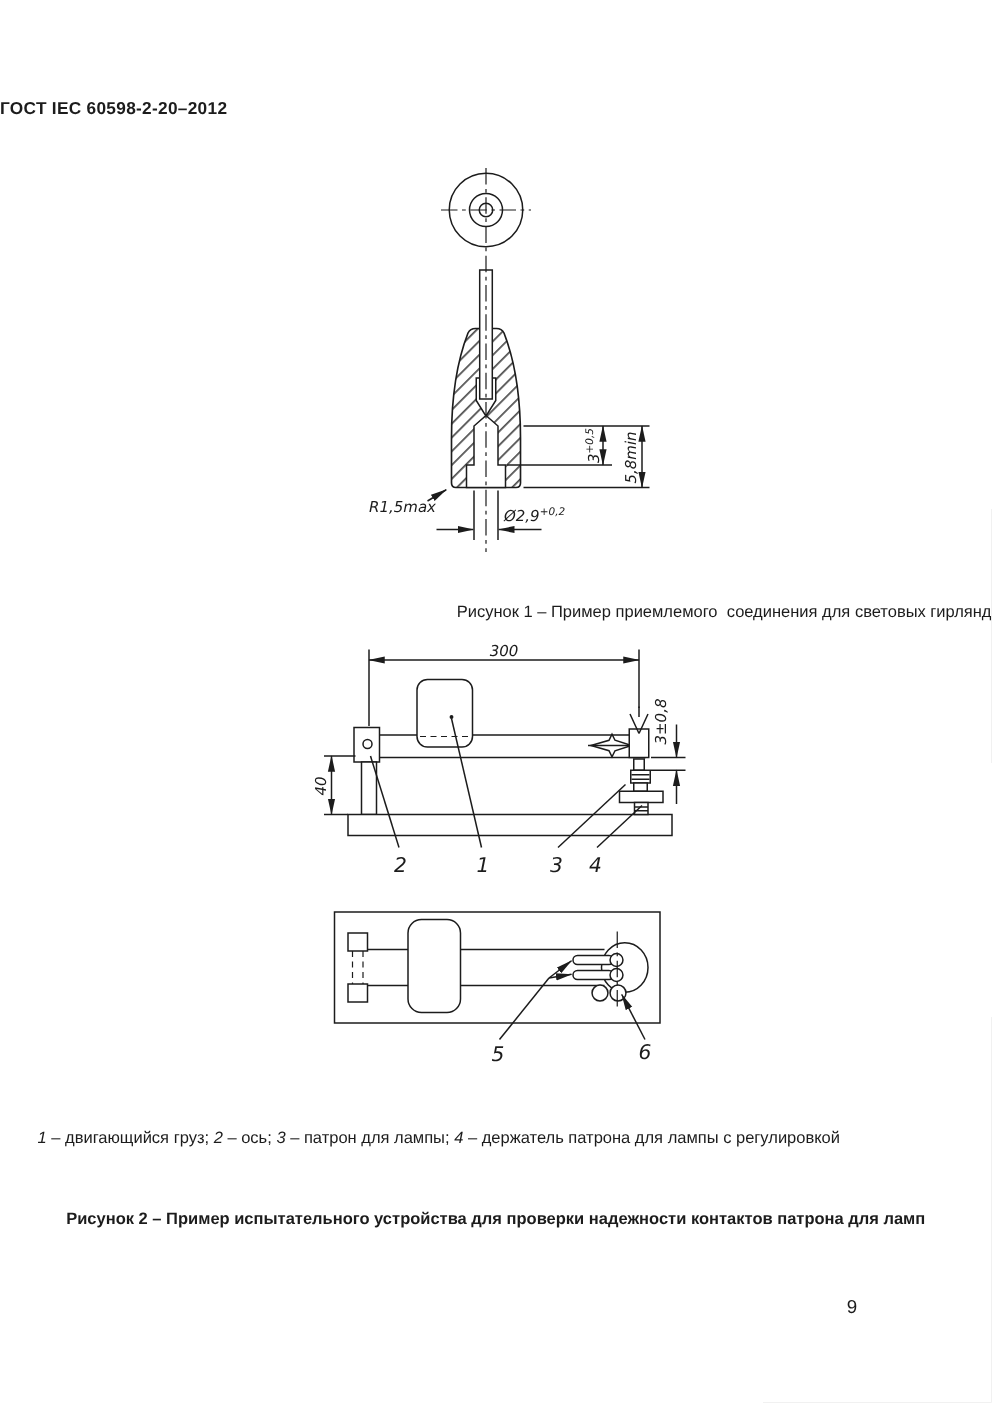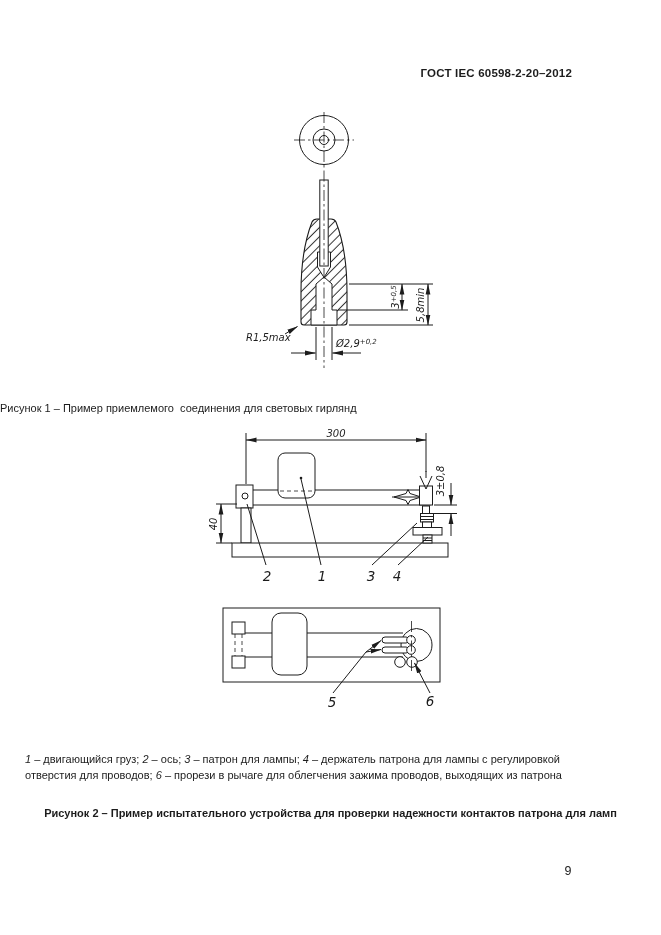--- a/index.html
+++ b/index.html
@@ -2,22 +2,22 @@
 <html><head>
 <meta charset="utf-8">
 <style>
   html,body{margin:0;padding:0;background:#e8e8e8;}
   .page{
     position:relative;width:661px;height:935px;margin:0 auto;
     background:#ffffff;color:#1c1c1c;
     font-family:"Liberation Sans",sans-serif;overflow:hidden;
   }
   .abs{position:absolute;}
-  .hdr{top:67px;left:0;width:572px;text-align:right;font-size:11.5px;font-weight:bold;letter-spacing:.2px;}
-  .cap1{top:402px;left:0;width:661px;text-align:left;font-size:11px;white-space:pre-wrap;}
+  .hdr{top:67px;left:0;width:572px;font-size:11.5px;font-weight:bold;letter-spacing:.2px;}
+  .cap1{top:402px;left:0;width:661px;text-align:right;font-size:11px;white-space:pre-wrap;}
   .cap2{top:807px;left:0;width:661px;text-align:center;font-size:11px;white-space:pre-wrap;font-weight:bold;}
   .legend{top:752px;left:25px;width:611px;font-size:11px;line-height:15.6px;text-align:left;}
   .legend .it{font-style:italic;}
   .pgnum{top:864px;left:538px;width:60px;text-align:center;font-size:12.5px;}
   svg{position:absolute;display:block;overflow:visible;}
   .ln{stroke:#1c1c1c;stroke-width:1;fill:none;}
   .thick{stroke-width:1.8;}
   .wf{fill:#ffffff;stroke:#1c1c1c;stroke-width:1;}
   .cl{stroke:#1c1c1c;stroke-width:0.8;fill:none;stroke-dasharray:11 3 2.5 3;}
   .hid{stroke:#1c1c1c;stroke-width:0.8;fill:none;stroke-dasharray:4 3;}
@@ -198,20 +198,19 @@
       <line class="ln" x1="366" y1="652" x2="381" y2="640.5" marker-end="url(#f3aE)"></line>
       <line class="ln" x1="366" y1="652" x2="381" y2="649.5" marker-end="url(#f3aE)"></line>
       <line class="ln" x1="430" y1="693" x2="414.5" y2="663" marker-end="url(#f3aE)"></line>
       <text class="co" text-anchor="middle" x="332" y="707">5</text>
       <text class="co" text-anchor="middle" x="430" y="706">6</text>
     </g>
   </svg>
 
   <div class="abs legend">
       <div><span class="it">1</span><span> – двигающийся груз; </span><span class="it">2</span><span> – ось; </span><span class="it">3</span><span> – патрон для лампы; </span><span class="it">4</span><span> – держатель патрона для лампы с регулировкой</span></div>
-      <div><span>отверстия для проводов; </span><span class="it">6</span><span> – прорези в рычаге для облегчения зажима проводов, выходящих из патрона</span></div>
     </div>
 
   <div class="abs cap2">Рисунок 2 – Пример испытательного устройства для проверки надежности контактов патрона для ламп</div>
 
   <div class="abs pgnum">9</div>
 
 </div>
 
 </body></html>

